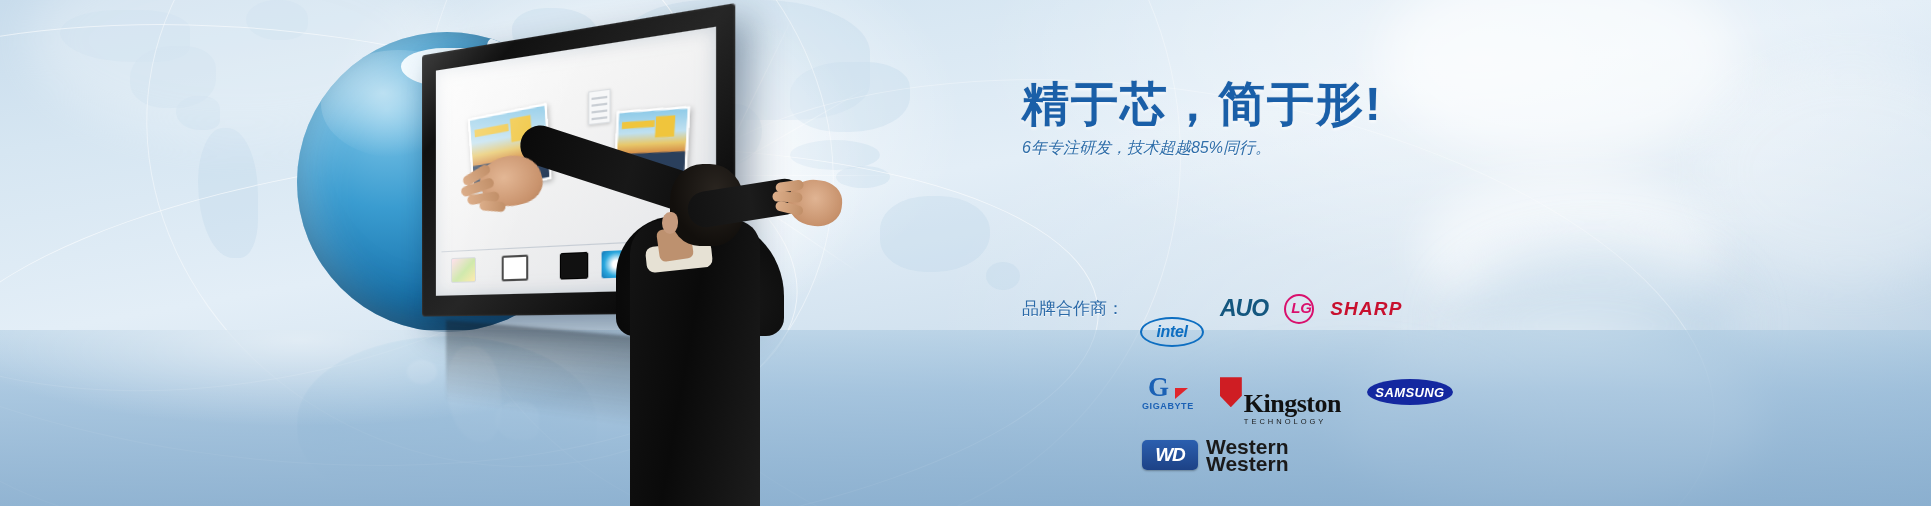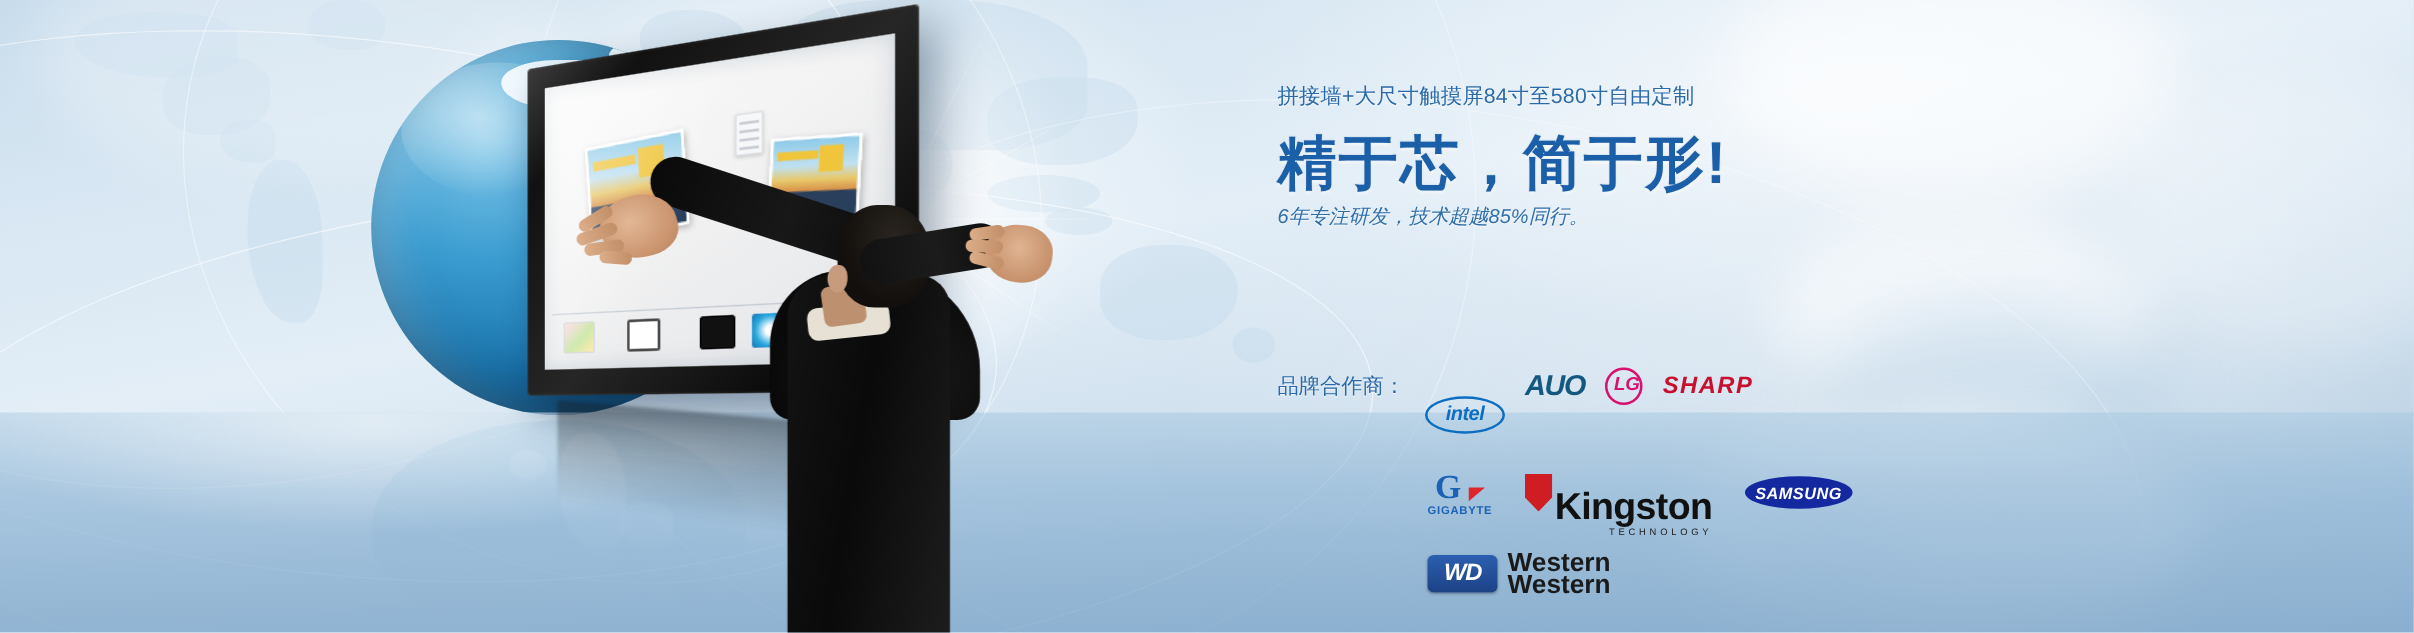--- a/index.html
+++ b/index.html
@@ -184,21 +184,21 @@
     color:#1a5fa8; letter-spacing:2px;
     text-shadow:0 2px 3px rgba(255,255,255,.75), 0 0 1px rgba(16,70,125,.5);
   }
   #tagline {
     margin-top:4px; font-size:16px; line-height:24px; color:#2f6ea9;
     text-shadow:0 1px 1px rgba(255,255,255,.8);
     font-style:italic;
   }
 
   
-  #partners { position:absolute; left:1022px; top:270px; width:560px;text-align:right; }
+  #partners { position:absolute; left:1022px; top:270px; width:560px; }
   #partner-row1 { display:flex; align-items:center; gap:16px; }
   #partners-label { font-size:17px; color:#2b6aa8; white-space:nowrap;
                     text-shadow:0 1px 1px rgba(255,255,255,.8); }
   #partner-row2 { display:flex; align-items:center; gap:26px; margin:12px 0 0 120px; }
   #partner-row3 { display:flex; align-items:center; margin:12px 0 0 120px; }
 
   .logo { display:flex; align-items:center; justify-content:center; }
 
   
   .l-intel { width:64px; height:30px; border:2.4px solid #0d6ec1; border-radius:50%;
@@ -220,22 +220,22 @@
   .l-giga .g-g { position:absolute; left:0; top:0; font-size:27px; font-weight:bold;
                  color:#1b61b5; font-family:"Liberation Serif", serif; line-height:26px; }
   .l-giga .g-tri { position:absolute; right:0; bottom:1px; width:0; height:0;
                    border-left:13px solid #e0262d; border-bottom:11px solid transparent; }
   .l-giga .g-txt { font-size:9px; font-weight:bold; color:#1b61b5; letter-spacing:.6px; }
   
   .l-king { gap:2px; }
   .l-king .k-shield { width:22px; height:30px; background:#cf1d23;
       clip-path:polygon(0 0,100% 0,100% 62%,50% 100%,0 62%); }
   .l-king .k-body { display:flex; flex-direction:column; line-height:1; }
-  .l-king .k-name { font-size:30px; font-weight:bold; color:#111;
-                    font-family:Liberation Sans, sans-serif; letter-spacing:-.5px;margin-top:32px; }
+  .l-king .k-name { font-size:26px; font-weight:bold; color:#111;
+                    font-family:Liberation Serif, serif; letter-spacing:-.5px;margin-top:32px; }
   .l-king .k-sub { font-size:7.5px; letter-spacing:3px; color:#1a1a1a; margin-top:1px; }
   
   .l-sam { width:86px; height:26px; border-radius:50%; background:#1428a0;
            color:#fff; font-size:13px; font-weight:bold; letter-spacing:.4px;
            font-style:italic; }
   
   .l-wd { gap:8px; }
   .l-wd .wd-box { width:56px; height:30px; border-radius:5px;
       background:linear-gradient(180deg,#2b5faf,#1d4286); display:flex;
       align-items:center; justify-content:center; color:#fff; font-size:19px;
@@ -379,21 +379,20 @@
     <div class="pear"></div>
     <div class="arm-r"></div>
     <div class="hand-r">
       <div class="fing" style="left:-14px;top:4px;width:28px;transform:rotate(-14deg);"></div>
       <div class="fing" style="left:-16px;top:15px;width:30px;transform:rotate(-3deg);"></div>
       <div class="fing" style="left:-12px;top:26px;width:28px;transform:rotate(8deg);"></div>
     </div>
   </div>
 
   <div id="copy">
-    <div class="sub">拼接墙+大尺寸触摸屏84寸至580寸自由定制</div>
     <div id="headline">精于芯，简于形!</div>
     <div id="tagline">6年专注研发，技术超越85%同行。</div>
   </div>
 
   <div id="partners">
 
     <div id="partner-row1">
       <span id="partners-label">品牌合作商：</span>
 
       <span class="logo l-intel">

